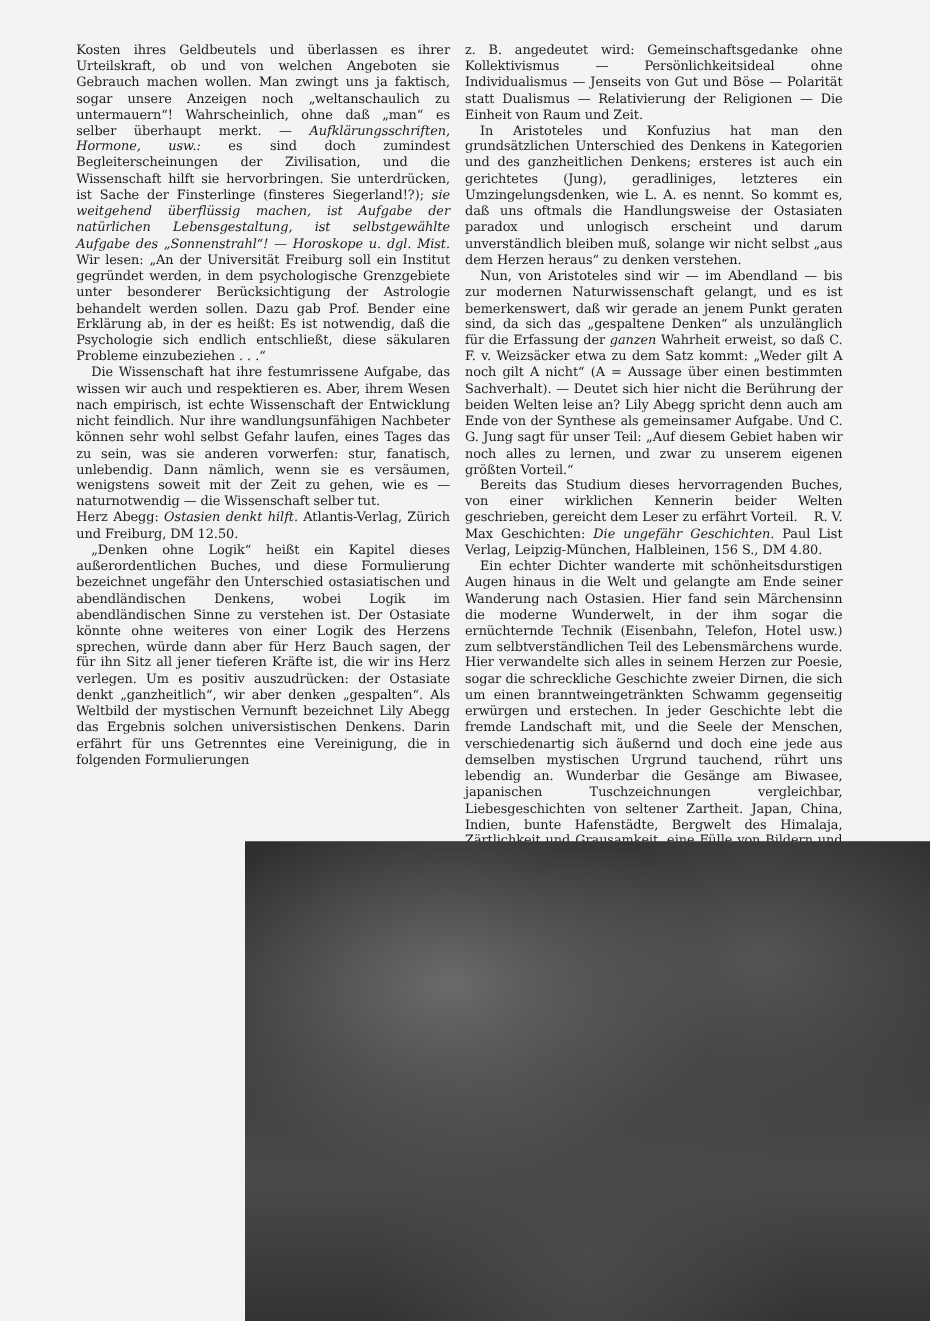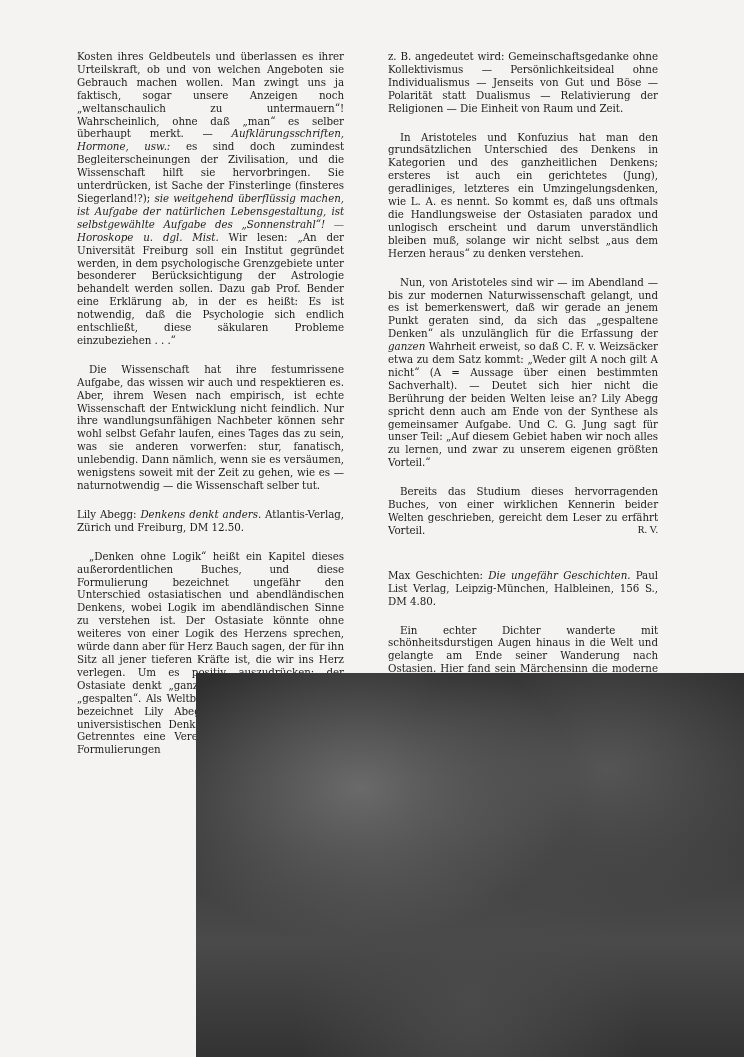--- a/index.html
+++ b/index.html
@@ -12,28 +12,28 @@
   }
   .col {
     position: absolute; top: 34px;
     width: 299px;
     font-size: 10.3px; line-height: 12.9px;
     text-align: justify;
     letter-spacing: -0.05px;
   }
   .col.left  { left: 61px; }
   .col.right { left: 372px; width: 302px; }
-  .col p { margin: 16px; text-indent: 0; }
+  .col p { margin: 0; text-indent: 0; }
   .col p.ind { text-indent: 12px; }
   .col em { font-style: italic; }
   .heading {
     text-align: center; font-size: 15px; letter-spacing: 1.5px;
     margin: 30px 0 25px 0; font-weight: normal;
   }
-  .sig { float: right; font-family: Liberation Serif, serif; }
+  .sig { float: right; }
   .clear { clear: both; }
   .photo {
     position: absolute; left: 196px; top: 673px;
     width: 548px; height: 384px;
     background:
       radial-gradient(ellipse at 30% 30%, #6a6a6a 0%, transparent 40%),
       radial-gradient(ellipse at 75% 25%, #555 0%, transparent 35%),
       radial-gradient(ellipse at 50% 85%, #4a4a4a 0%, transparent 45%),
       linear-gradient(180deg, #2e2e2e 0%, #3c3c3c 45%, #4a4a4a 70%, #333 100%);
   }
@@ -44,21 +44,21 @@
 <div class="col left">
   <p>
     <span>Kosten ihres Geldbeutels und überlassen es ihrer Urteilskraft, ob und von welchen Angeboten sie Gebrauch machen wollen. Man zwingt uns ja faktisch, sogar unsere Anzeigen noch „weltanschaulich zu untermauern“! Wahrscheinlich, ohne daß „man“ es selber überhaupt merkt. — </span><em>Aufklärungsschriften, Hormone, usw.:</em><span> es sind doch zumindest Begleiterscheinungen der Zivilisation, und die Wissenschaft hilft sie hervorbringen. Sie unterdrücken, ist Sache der Finsterlinge (finsteres Siegerland!?); </span><em>sie weitgehend überflüssig machen, ist Aufgabe der natürlichen Lebensgestaltung, ist selbstgewählte Aufgabe des „Sonnenstrahl“! — Horoskope u. dgl. Mist.</em><span> Wir lesen: „An der Universität Freiburg soll ein Institut gegründet werden, in dem psychologische Grenzgebiete unter besonderer Berücksichtigung der Astrologie behandelt werden sollen. Dazu gab Prof. Bender eine Erklärung ab, in der es heißt: Es ist notwendig, daß die Psychologie sich endlich entschließt, diese säkularen Probleme einzubeziehen . . .“</span>
   </p>
   <p class="ind">
     <span>Die Wissenschaft hat ihre festumrissene Aufgabe, das wissen wir auch und respektieren es. Aber, ihrem Wesen nach empirisch, ist echte Wissenschaft der Entwicklung nicht feindlich. Nur ihre wandlungsunfähigen Nachbeter können sehr wohl selbst Gefahr laufen, eines Tages das zu sein, was sie anderen vorwerfen: stur, fanatisch, unlebendig. Dann nämlich, wenn sie es versäumen, wenigstens soweit mit der Zeit zu gehen, wie es — naturnotwendig — die Wissenschaft selber tut.</span>
   </p>
 
 
   <p>
-    <span>Lily Abegg: </span><em>Denkens denkt anders.</em><span> Atlantis-Verlag, Zürich und Freiburg, DM 12.50.</span>
+    <span>Herz Abegg: </span><em>Ostasien denkt hilft.</em><span> Atlantis-Verlag, Zürich und Freiburg, DM 12.50.</span>
   </p>
   <p class="ind">„Denken ohne Logik“ heißt ein Kapitel dieses außerordentlichen Buches, und diese Formulierung bezeichnet ungefähr den Unterschied ostasiatischen und abendländischen Denkens, wobei Logik im abendländischen Sinne zu verstehen ist. Der Ostasiate könnte ohne weiteres von einer Logik des Herzens sprechen, würde dann aber für Herz Bauch sagen, der für ihn Sitz all jener tieferen Kräfte ist, die wir ins Herz verlegen. Um es positiv auszudrücken: der Ostasiate denkt „ganzheitlich“, wir aber denken „gespalten“. Als Weltbild der mystischen Vernunft bezeichnet Lily Abegg das Ergebnis solchen universistischen Denkens. Darin erfährt für uns Getrenntes eine Vereinigung, die in folgenden Formulierungen</p>
 </div>
 
 <div class="col right">
   <p>z. B. angedeutet wird: Gemeinschaftsgedanke ohne Kollektivismus — Persönlichkeitsideal ohne Individualismus — Jenseits von Gut und Böse — Polarität statt Dualismus — Relativierung der Religionen — Die Einheit von Raum und Zeit.</p>
   <p class="ind">In Aristoteles und Konfuzius hat man den grundsätzlichen Unterschied des Denkens in Kategorien und des ganzheitlichen Denkens; ersteres ist auch ein gerichtetes (Jung), geradliniges, letzteres ein Umzingelungsdenken, wie L. A. es nennt. So kommt es, daß uns oftmals die Handlungsweise der Ostasiaten paradox und unlogisch erscheint und darum unverständlich bleiben muß, solange wir nicht selbst „aus dem Herzen heraus“ zu denken verstehen.</p>
   <p class="ind">
     <span>Nun, von Aristoteles sind wir — im Abendland — bis zur modernen Naturwissenschaft gelangt, und es ist bemerkenswert, daß wir gerade an jenem Punkt geraten sind, da sich das „gespaltene Denken“ als unzulänglich für die Erfassung der </span><em>ganzen</em><span> Wahrheit erweist, so daß C. F. v. Weizsäcker etwa zu dem Satz kommt: „Weder gilt A noch gilt A nicht“ (A = Aussage über einen bestimmten Sachverhalt). — Deutet sich hier nicht die Berührung der beiden Welten leise an? Lily Abegg spricht denn auch am Ende von der Synthese als gemeinsamer Aufgabe. Und C. G. Jung sagt für unser Teil: „Auf diesem Gebiet haben wir noch alles zu lernen, und zwar zu unserem eigenen größten Vorteil.“</span>
   </p>

